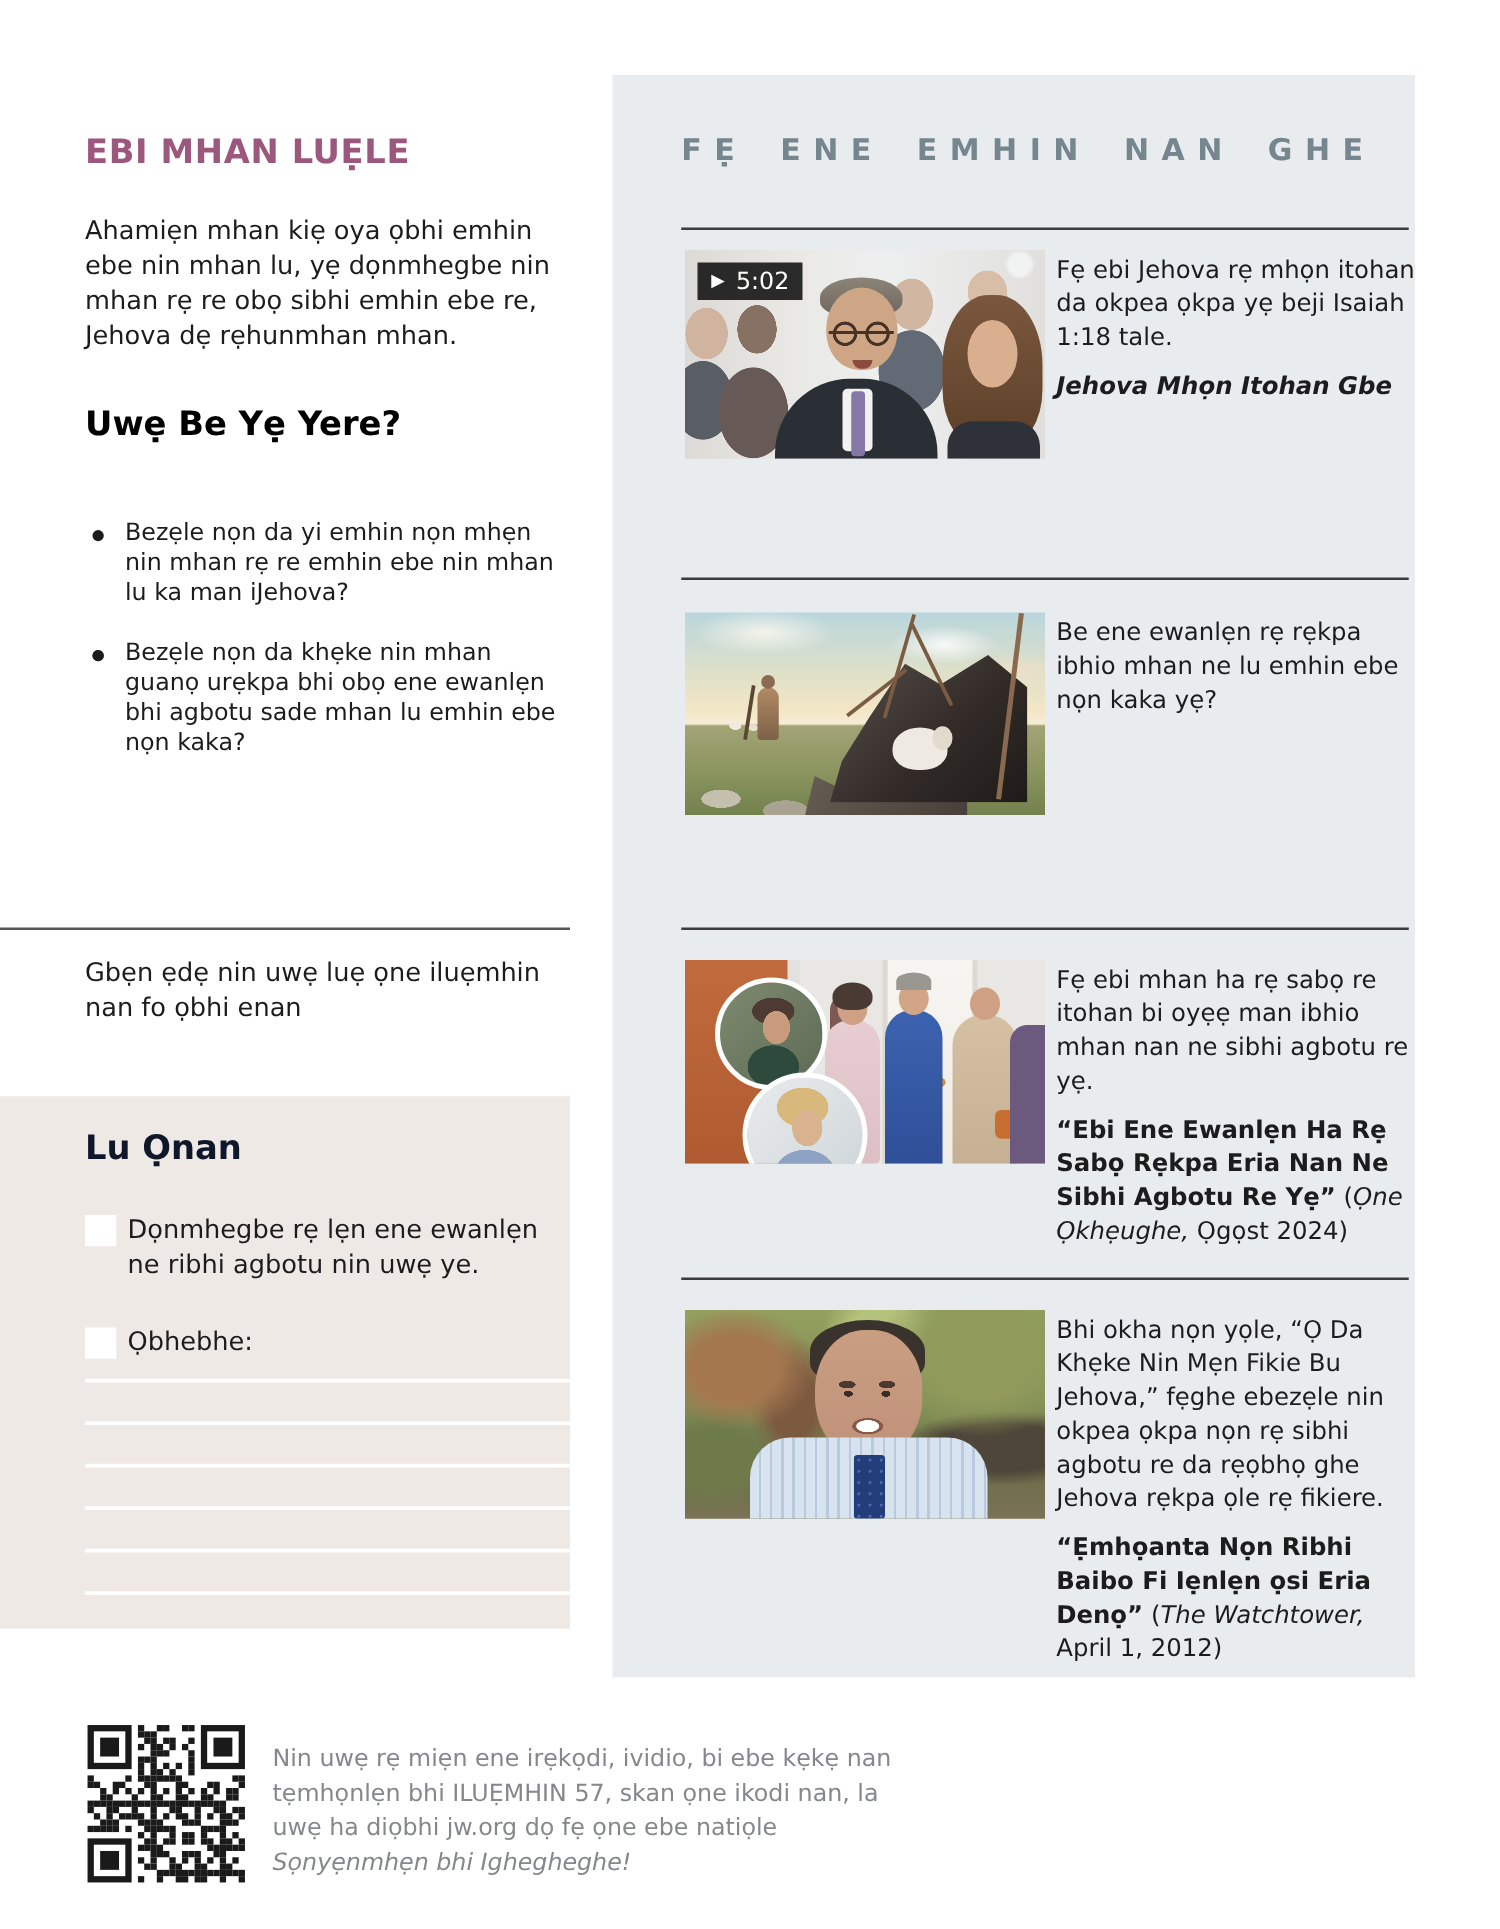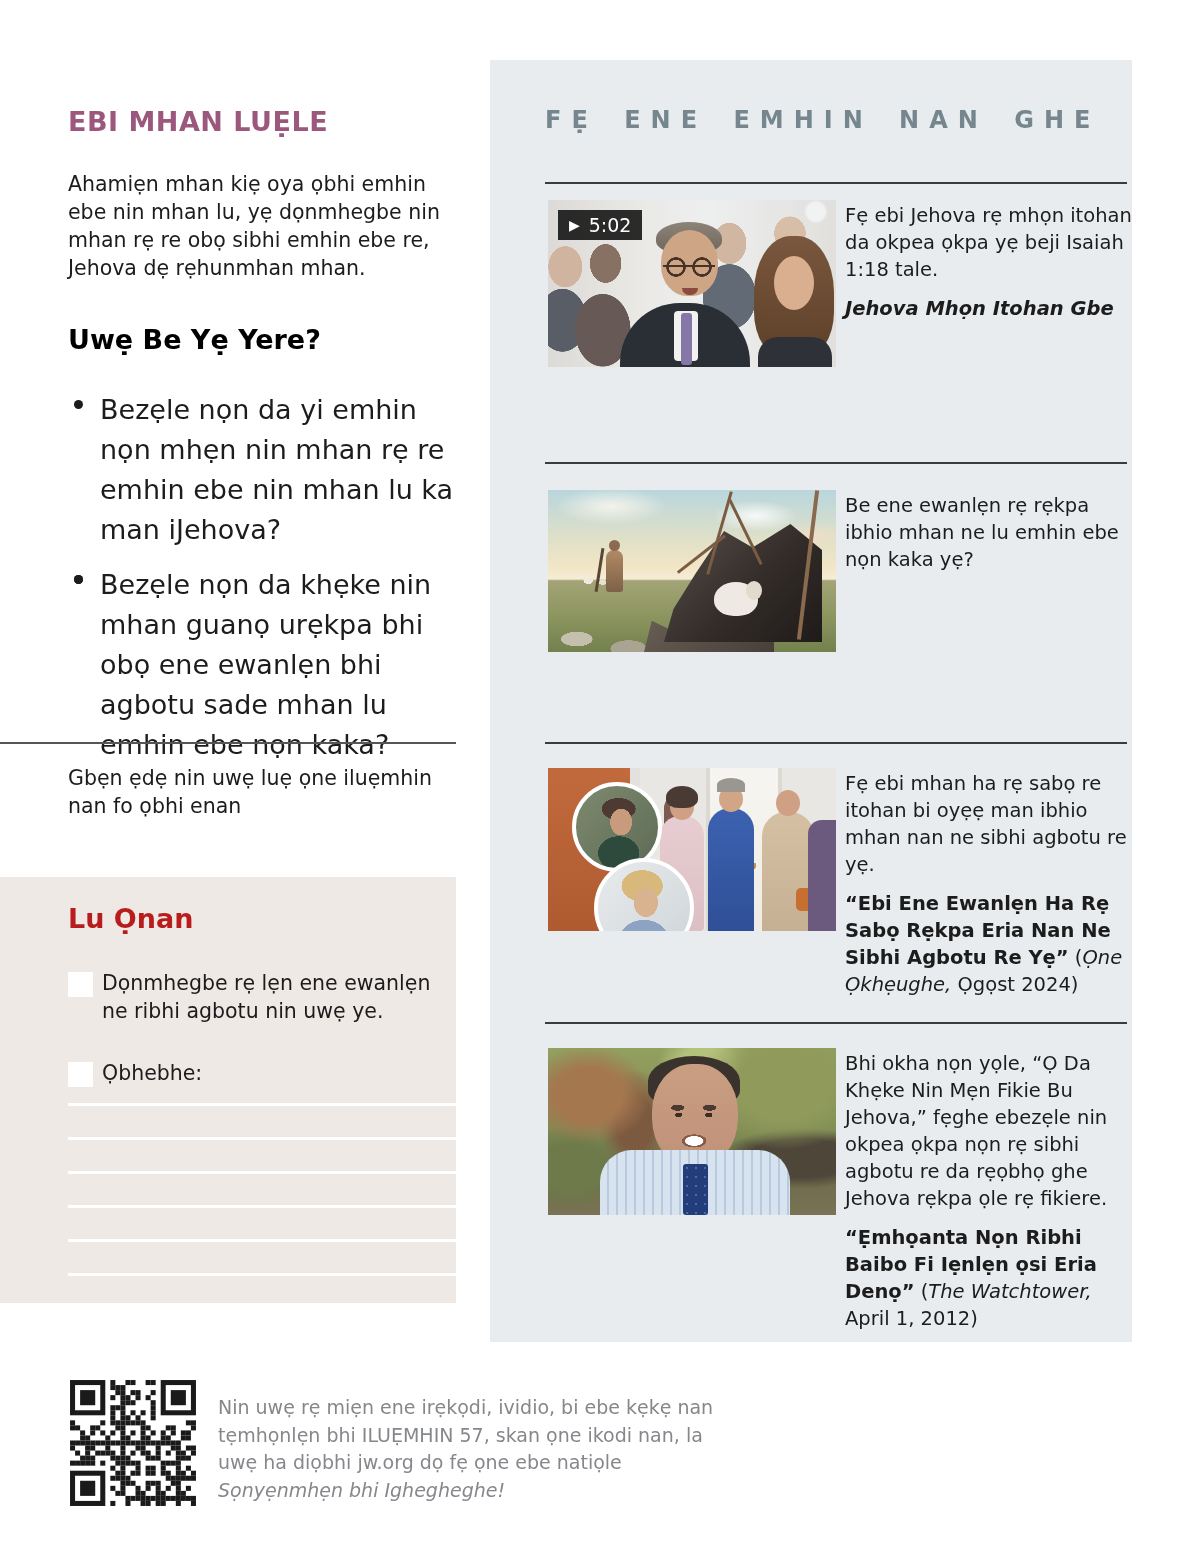--- a/index.html
+++ b/index.html
@@ -5,27 +5,27 @@
   * { margin:0; padding:0; box-sizing:border-box; }
   html,body { background:#ffffff; }
   body { font-family:"DejaVu Sans","Liberation Sans",sans-serif; color:#1c1c1c; }
   .page { position:relative; width:1132px; height:1543px; background:#ffffff; overflow:hidden; }
 
   
   .l-title { position:absolute; left:68px; top:106px; font-size:27px; font-weight:bold; letter-spacing:.5px; color:#9b577c; }
   .l-intro { position:absolute; left:68px; top:170px; width:376px; font-size:20.5px; line-height:28px; color:#1c1c1c; }
   .l-qhead { position:absolute; left:68px; top:324px; font-size:27px; font-weight:bold; color:#000000; }
   .l-list  { position:absolute; left:68px; top:390px; width:388px; list-style:none; }
-  .l-list li { position:relative; padding-left:32px; font-size:27px; line-height:40px; margin-bottom:15px; }
+  .l-list li { position:relative; padding-left:32px; font-size:19px; line-height:24px; margin-bottom:15px;margin-top:24px; }
   .bullet-dot { position:absolute; left:6px; top:10px; width:9px; height:9px; border-radius:50%; background:#1c1c1c; }
   .l-rule { position:absolute; left:0; top:742px; width:456px; height:2px; background:#55565a; }
   .l-note { position:absolute; left:68px; top:764px; width:384px; font-size:20.5px; line-height:28px; }
 
   .todo-box { position:absolute; left:0; top:877px; width:456px; height:426px; background:#efe9e5; }
-  .todo-head { position:absolute; left:68px; top:26px; font-size:27px; font-weight:bold; color:#b91c1c; }
+  .todo-head { position:absolute; left:68px; top:26px; font-size:27px; font-weight:bold; color:#0f172a; }
   .todo-item { position:absolute; left:68px; width:372px; }
   .todo-item .cb { position:absolute; left:0; top:3px; width:25px; height:25px; background:#ffffff; }
   .todo-item .cb-label { display:block; padding-left:34px; font-size:20.5px; line-height:28px; }
   .todo-item.i0 { top:92px; }
   .todo-item.i1 { top:182px; }
   .write-line { position:absolute; left:68px; width:388px; height:3px; background:#ffffff; }
 
   
   .panel { position:absolute; left:490px; top:60px; width:710px; height:1282px; background:#e8ecee; }
   .p-head { position:absolute; left:55px; top:46px; font-size:24px; font-weight:bold; color:#76868e; letter-spacing:10px; word-spacing:8px; white-space:nowrap; }

